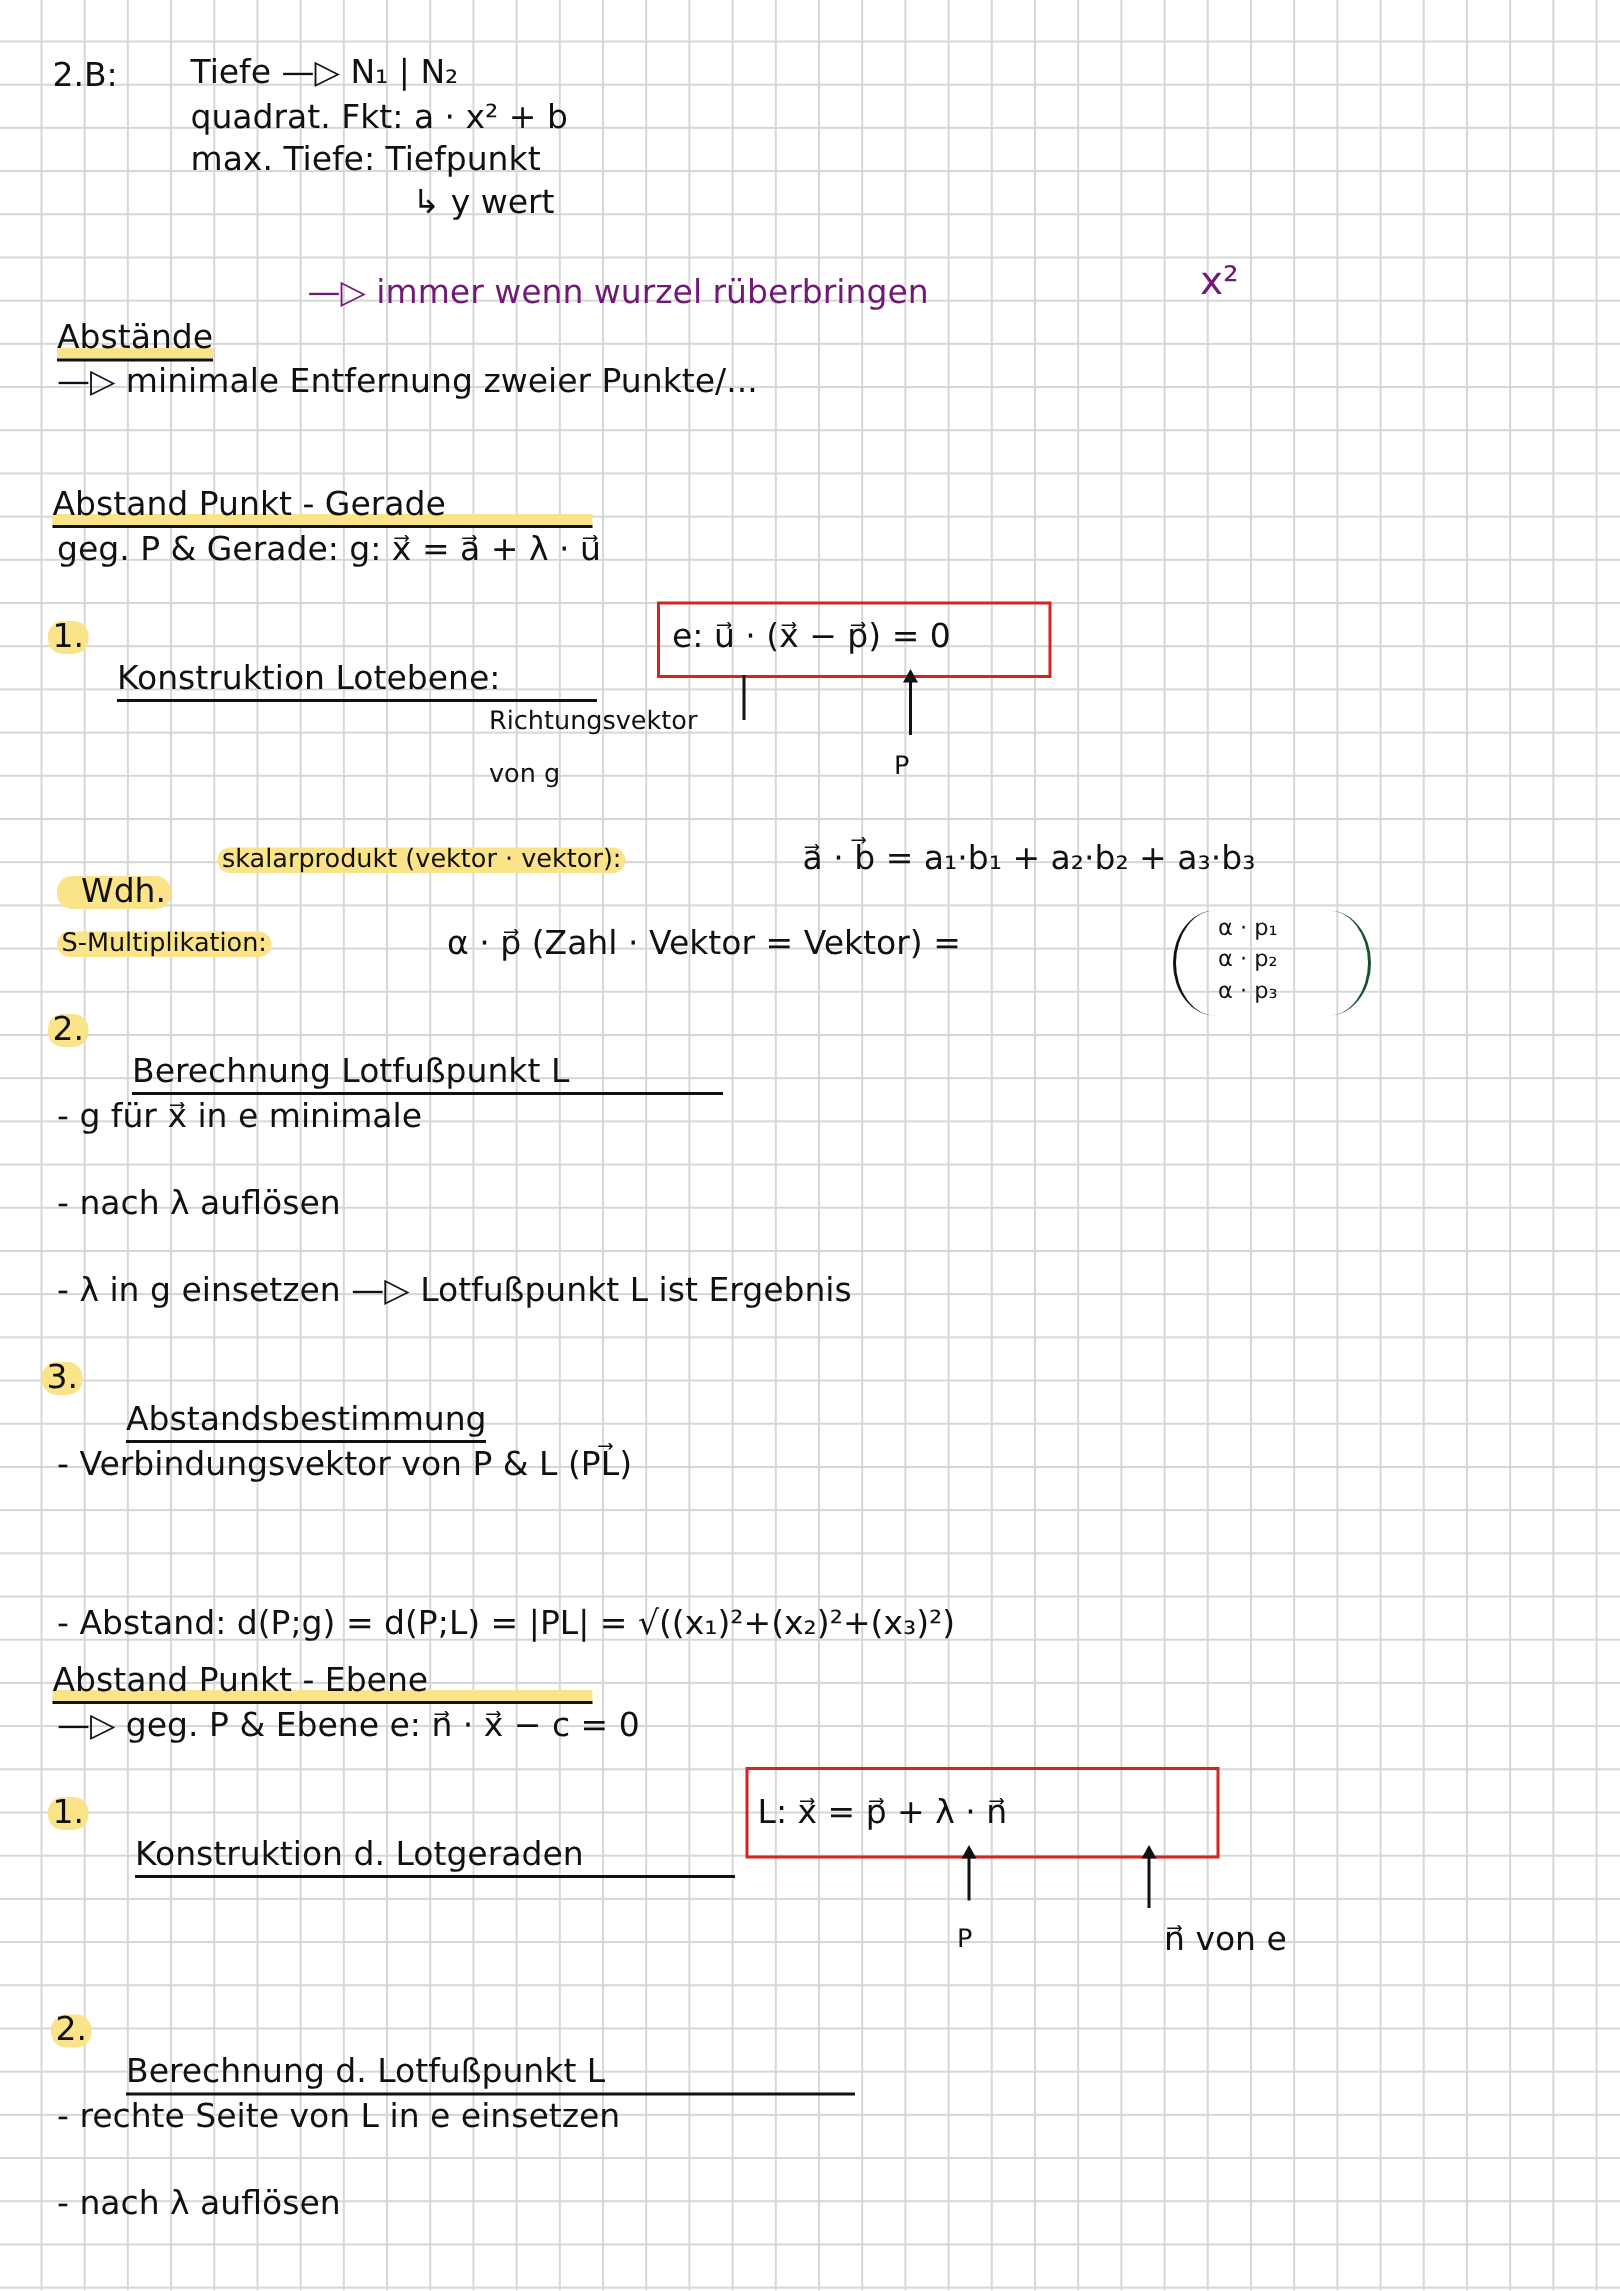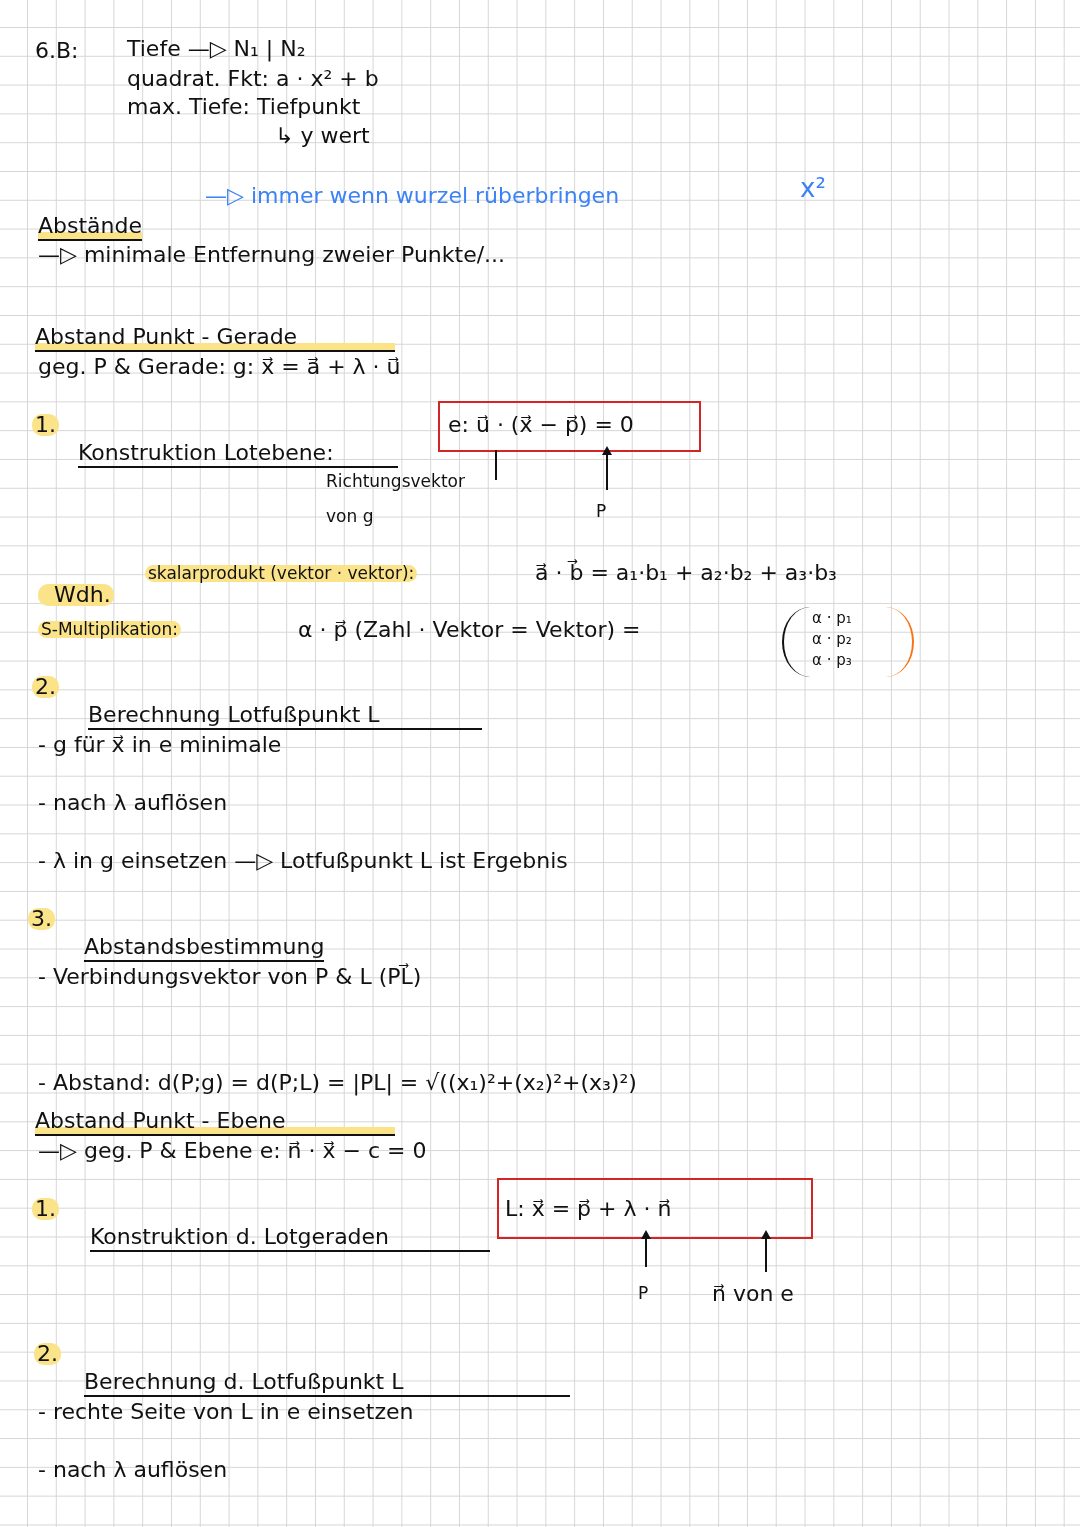--- a/index.html
+++ b/index.html
@@ -10,32 +10,32 @@
       linear-gradient(to right, #d6d6d6 1px, transparent 1px),
       linear-gradient(to bottom, #d6d6d6 1px, transparent 1px);
     background-size: 28.8px 28.8px;
     background-position: 27px 27px;
     font-family: "DejaVu Sans", sans-serif;
     color: #111;
   }
   .t { position: absolute; white-space: nowrap; font-size: 22px; line-height: 1; }
   .sm { font-size: 17px; }
   .xs { font-size: 15px; }
-  .red { color: #3b82f6; }
+  .red { color: #701a75; }
   .ul { border-bottom: 2.5px solid #111; padding-bottom: 2px; margin-top: 28px; }
   .hl-u { background: linear-gradient(to bottom, transparent 70%, #fbe38a 70%); }
   .hl { background: #fbe38a; border-radius: 10px; padding: 0 3px; }
   .box { position: absolute; border: 2.5px solid #d42525; }
   .vline { position: absolute; width: 2px; background: #111; }
   .arrowhead { position: absolute; width: 0; height: 0; border-left: 5px solid transparent; border-right: 5px solid transparent; border-bottom: 9px solid #111; }
 </style>
 </head>
 <body>
 
-<div class="t" style="left:35px;top:40px;">6.B:</div>
+<div class="t" style="left:35px;top:40px;">2.B:</div>
 <div class="t" style="left:127px;top:38px;">Tiefe —▷ N₁ | N₂</div>
 <div class="t" style="left:127px;top:68px;text-align:center;">quadrat. Fkt:  a · x² + b</div>
 <div class="t" style="left:127px;top:96px;">max. Tiefe:  Tiefpunkt</div>
 <div class="t" style="left:275px;top:125px;">↳ y wert</div>
 
 <div class="t ul hl-u" style="left:38px;top:187px;">Abstände</div>
 <div class="t red" style="left:205px;top:185px;">—▷ immer  wenn   wurzel  rüberbringen</div>
 <div class="t red" style="left:800px;top:175px;font-size:26px;">x²</div>
 <div class="t" style="left:38px;top:244px;">—▷ minimale  Entfernung  zweier  Punkte/...</div>
 
@@ -52,21 +52,21 @@
 <div class="t sm" style="left:326px;top:473px;">Richtungsvektor</div>
 <div class="t sm" style="left:326px;top:508px;">von  g</div>
 <div class="t sm" style="left:596px;top:503px;">P</div>
 
 <div class="t hl" style="left:38px;top:584px;padding-left:16px;">Wdh.</div>
 <div class="t sm hl" style="left:145px;top:565px;">skalarprodukt (vektor · vektor):</div>
 <div class="t" style="left:535px;top:562px;">a⃗ · b⃗ = a₁·b₁ + a₂·b₂ + a₃·b₃</div>
 
 <div class="t sm hl" style="left:38px;top:621px;">S-Multiplikation:</div>
 <div class="t" style="left:298px;top:619px;">α · p⃗ (Zahl · Vektor = Vektor)  =</div>
-<div style="position:absolute;left:782px;top:607px;width:128px;height:70px;border-left:2px solid #111;border-right:2px solid #f97316;border-radius:40px/50px;">
+<div style="position:absolute;left:782px;top:607px;width:128px;height:70px;border-left:2px solid #111;border-right:2px solid #14532d;border-radius:40px/50px;">
   <div class="t xs" style="left:28px;top:4px;">α · p₁</div>
   <div class="t xs" style="left:28px;top:25px;">α · p₂</div>
   <div class="t xs" style="left:28px;top:46px;">α · p₃</div>
 </div>
 
 <div class="t hl" style="left:32px;top:676px;">2.</div>
 <div class="t ul" style="left:88px;top:676px;width:394px;">Berechnung   Lotfußpunkt  L</div>
 <div class="t" style="left:38px;top:734px;">-  g  für  x⃗  in  e  minimale</div>
 <div class="t" style="left:38px;top:792px;">-  nach  λ  auflösen</div>
 <div class="t" style="left:38px;top:850px;">-  λ  in  g  einsetzen  —▷  Lotfußpunkt  L  ist  Ergebnis</div>
@@ -81,18 +81,18 @@
 
 <div class="t hl" style="left:32px;top:1198px;">1.</div>
 <div class="t ul" style="left:90px;top:1198px;width:400px;">Konstruktion  d.  Lotgeraden</div>
 <div class="box" style="left:497px;top:1178px;width:312px;height:57px;"></div>
 <div class="t" style="left:505px;top:1198px;">L: x⃗  =   p⃗  +  λ · n⃗</div>
 <div class="vline" style="left:645px;top:1237px;height:30px;"></div>
 <div class="arrowhead" style="left:641px;top:1230px;"></div>
 <div class="vline" style="left:765px;top:1237px;height:35px;"></div>
 <div class="arrowhead" style="left:761px;top:1230px;"></div>
 <div class="t sm" style="left:638px;top:1285px;">P</div>
-<div class="t" style="left:712px;top:1283px;">n⃗  von  e</div>
+<div class="t" style="left:776px;top:1283px;">n⃗  von  e</div>
 
 <div class="t hl" style="left:34px;top:1343px;">2.</div>
 <div class="t ul" style="left:84px;top:1343px;width:486px;">Berechnung   d.  Lotfußpunkt    L</div>
 <div class="t" style="left:38px;top:1401px;">-  rechte   Seite   von  L   in   e   einsetzen</div>
 <div class="t" style="left:38px;top:1459px;">-  nach   λ   auflösen</div>
 
 </body></html>

